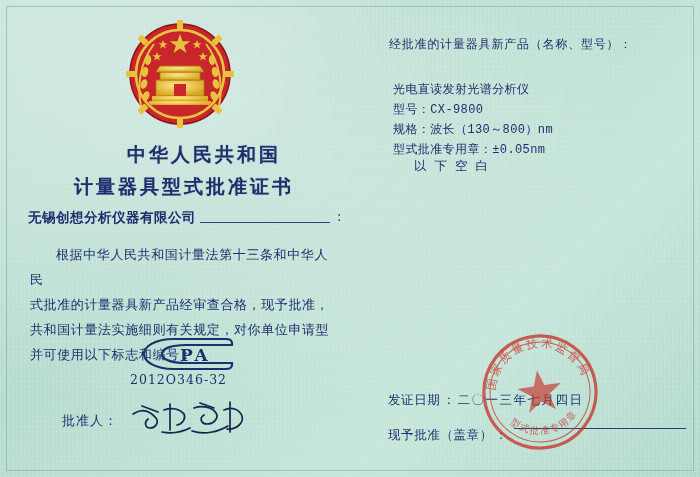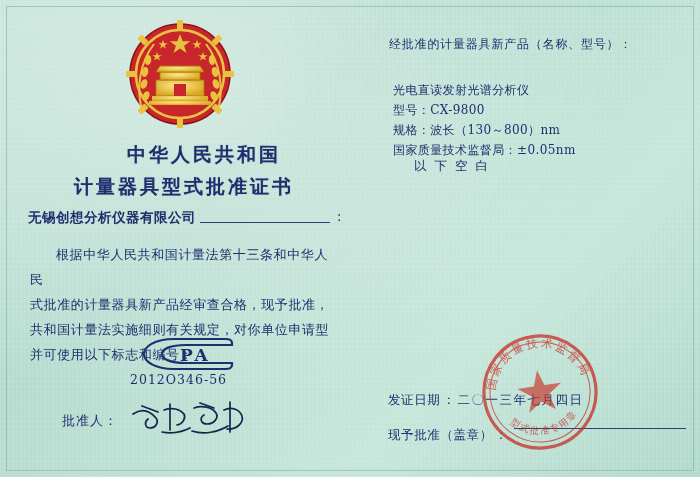--- a/index.html
+++ b/index.html
@@ -188,21 +188,21 @@
     position: absolute;
     left: 25px;
     top: 80px;
     width: 290px;
     color: #1e2f6e;
     font-family: "DejaVu Serif", serif;
     font-size: 12px;
     line-height: 20px;
     letter-spacing: 0.4px;
   }
-  #product-details div { white-space: nowrap; }
+  #product-details div { white-space: nowrap; font-family: Liberation Mono, monospace; }
   #blank-note {
     position: absolute;
     left: 46px;
     top: 158px;
     color: #1e2f6e;
     font-family: "DejaVu Serif", serif;
     font-size: 12.5px;
     letter-spacing: 2px;
   }
 
@@ -328,21 +328,21 @@
       <p>并可使用以下标志和编号：</p>
     </div>
 
     <div id="cpa-mark">
       <svg viewBox="0 0 96 36" width="96" height="36">
 
         <path d="M34 3 C14 3 4 11 4 18 C4 25 14 33 34 33 L86 33 C90 33 92 31 92 29 L92 27 L46 27 C30 27 22 23 22 18 C22 13 30 9 46 9 L92 9 L92 7 C92 5 90 3 86 3 Z" fill="none" stroke="#1e2f6e" stroke-width="2.2"></path>
         <text x="40" y="25" font-family="DejaVu Serif, serif" font-size="17" font-weight="bold" fill="#1e2f6e" letter-spacing="3">PA</text>
       </svg>
     </div>
-    <div id="cpa-number">2012О346-56</div>
+    <div id="cpa-number">2012О346-32</div>
 
     <div id="approver-row">
       <span id="approver-label">批准人</span>
       <span id="approver-colon">：</span>
     </div>
     <div id="approver-signature">
       <svg viewBox="0 0 120 44" width="120" height="44">
         <g fill="none" stroke="#15254f" stroke-width="1.7" stroke-linecap="round">
           <path d="M5 16 C14 10 22 13 28 20 C31 24 28 30 22 30 C17 30 16 24 20 21"></path>
           <path d="M14 8 L30 14"></path>
@@ -363,21 +363,21 @@
     <div id="product-heading">经批准的计量器具新产品（名称、型号）：</div>
 
     <div id="product-details">
       <div>光电直读发射光谱分析仪</div>
       <div>
         <span>型号</span><span>：</span><span>CX-9800</span>
       </div>
       <div>
         <span>规格</span><span>：</span><span>波长（130～800）nm</span>
       </div>
-      <div>国家质量技术监督局：±0.05nm</div>
+      <div>型式批准专用章：±0.05nm</div>
     </div>
 
     <div id="blank-note">以 下 空 白</div>
 
     <div id="issue-block">
       <div class="issue-row">
         <span class="issue-label">发证日期</span>
         <span class="issue-colon">：</span>
         <span class="issue-value">二〇一三年七月四日</span>
       </div>

